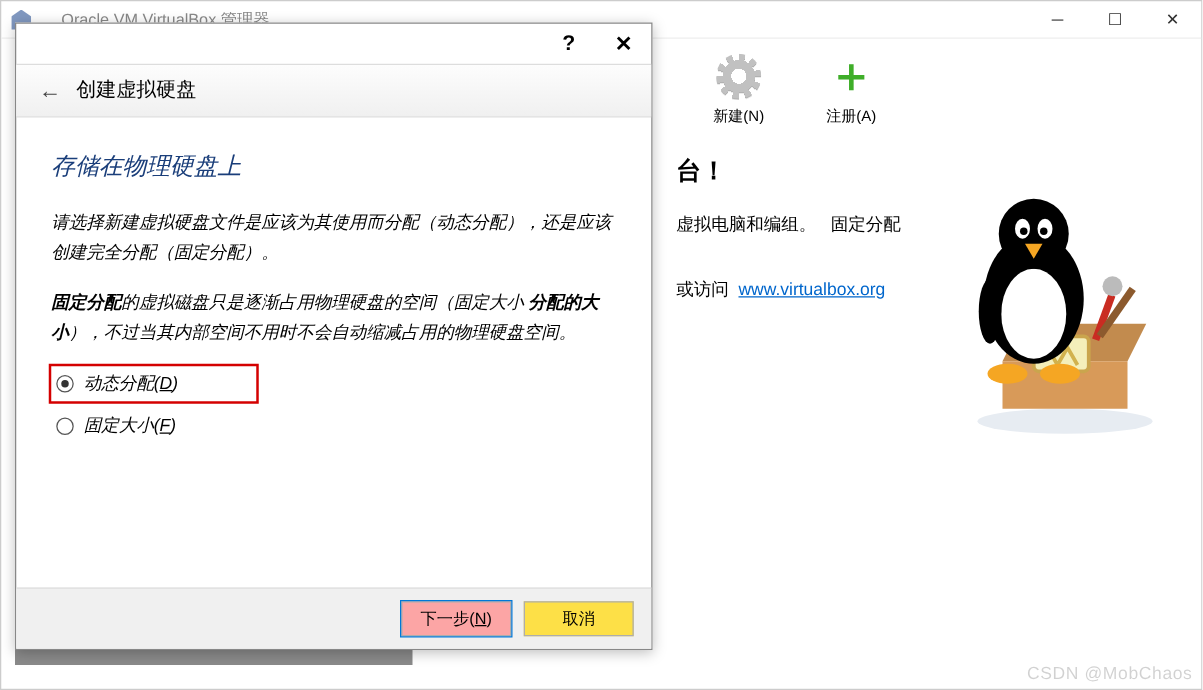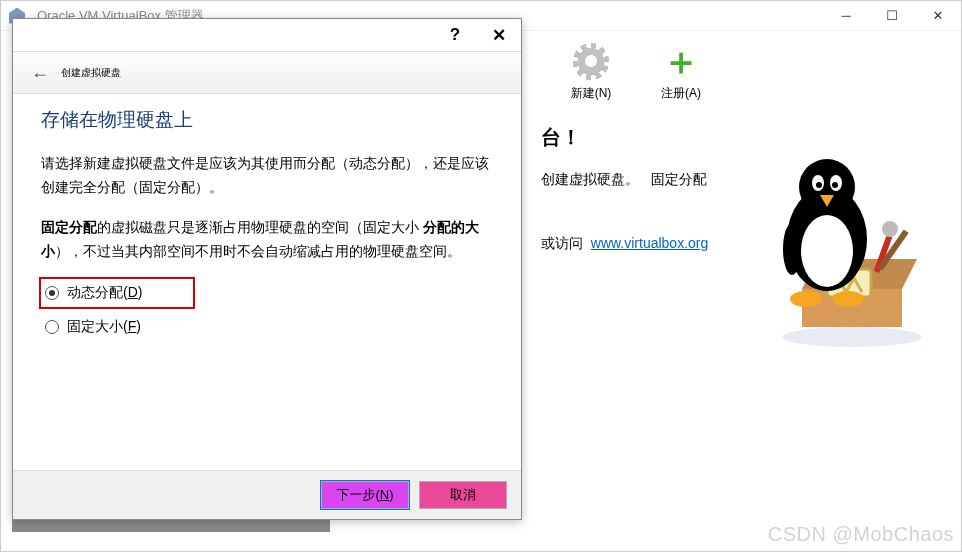--- a/index.html
+++ b/index.html
@@ -23,21 +23,21 @@
   .main-titlebar {
     height: 30px;
     display: flex; align-items: center;
     padding-left: 8px;
     border-bottom: 1px solid #eee;
   }
   .main-titlebar .title {
     flex: 1;
     color: #888;
     font-size: 13px;
-    display: flex; align-items: center; gap: 12px;
+    display: flex; align-items: center; gap: 24px;
   }
   .vbox-icon {
     display: inline-block; width: 16px; height: 16px;
     background: #2d5496;
     clip-path: polygon(50% 0,100% 35%,100% 100%,0 100%,0 35%);
     opacity: .6;
   }
   .winctl {
     width: 46px; height: 30px; display: flex;
     align-items: center; justify-content: center;
@@ -99,66 +99,66 @@
   .dlg-header {
     background: linear-gradient(#fdfdfd,#f0f0f0);
     border-top: 1px solid #ddd;
     border-bottom: 1px solid #ddd;
     padding: 10px 18px;
     display: flex; align-items: center; gap: 12px;
   }
   .back-arrow {
     font-size: 18px; color: #444; font-weight: bold;
   }
-  .dlg-header-title { font-size: 10px; }
+  .dlg-header-title { font-size: 16px; }
   .dlg-content {
-    flex: 1; padding: 10px 28px;
-    font-size: 14px; line-height: 1.7;
+    flex: 1; padding: 24px 28px;
+    font-size: 14px; line-height: 1.7; font-style: italic;
   }
   .dlg-section-title {
     color: #1a3e7a; font-size: 19px; margin-bottom: 16px;
   }
   .dlg-content p { margin: 0 0 16px; }
   .dlg-content strong { font-weight: 700; }
   .radio-row {
     display: flex; align-items: center; gap: 8px;
     margin: 6px 0; padding: 2px 4px;
     cursor: default;
   }
   .radio-row.highlight {
     outline: 2px solid #d40000;
-    width: 152px;
+    width: 164px;
   }
   .radio-row .accesskey { text-decoration: underline; }
   .radio {
     width: 14px; height: 14px; border-radius: 50%;
     border: 1px solid #555; position: relative; background: #fff;
   }
   .radio.checked::after {
     content: ""; position: absolute; inset: 3px;
     background: #333; border-radius: 50%;
   }
   .dlg-footer {
     background: #f0f0f0;
     border-top: 1px solid #ddd;
     padding: 10px 14px;
     display: flex; justify-content: flex-end; gap: 10px;
   }
   .dlg-footer button {
     min-width: 88px; padding: 4px 14px;
     font-family: inherit; font-size: 13px;
-    background: #ec4899; border: 1px solid #adadad;
+    background: #fde047; border: 1px solid #adadad;
   }
   .dlg-footer button.primary {
-    outline: 1px solid #0078d7; background:#d946ef;
+    outline: 1px solid #0078d7; background:#fca5a5;
   }
   .dlg-footer button .accesskey { text-decoration: underline; }
   .watermark {
     position: absolute; right: 8px; bottom: 6px;
-    color: rgba(0,0,0,.18); font-size: 20px;
+    color: rgba(0,0,0,.18); font-size: 14px;
     letter-spacing: .5px;
   }
   
   .under-shadow {
     position: absolute; left: 12px; top: 520px;
     width: 318px; height: 12px;
     background: #8a8a8a;
   }
 </style>
 </head>
@@ -187,24 +187,24 @@
       <div class="icon-spot">
           <div class="plus-icon">＋</div>
         </div>
       <div>注册(A)</div>
     </div>
   </div>
 
   <div class="main-body">
     <div class="welcome-tail">台！</div>
     <p>
-      <span>创建虚拟硬盘。</span>&nbsp;&nbsp;
+      <span>虚拟电脑和编组。</span>&nbsp;&nbsp;
       <span>固定分配</span>
     </p>
-    <p style="margin-top:40px;">
+    <p style="margin-top:28px;">
       <span>或访问</span>
       &nbsp;<a href="#">www.virtualbox.org</a>
     </p>
   </div>
 
   <div class="penguin-box">
     <svg viewBox="0 0 160 210" width="160" height="210">
       <ellipse cx="80" cy="198" rx="70" ry="10" fill="#e7ecf2"></ellipse>
 
       <g>

